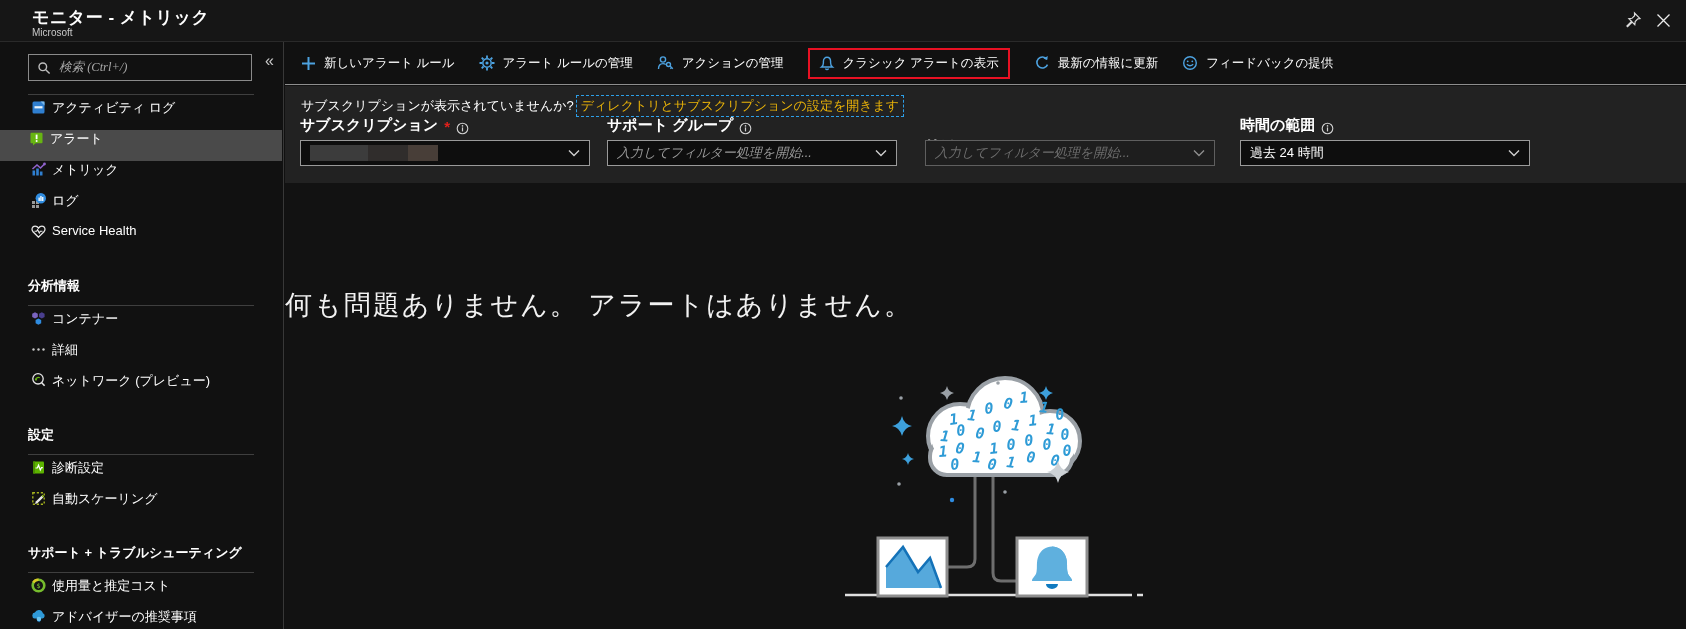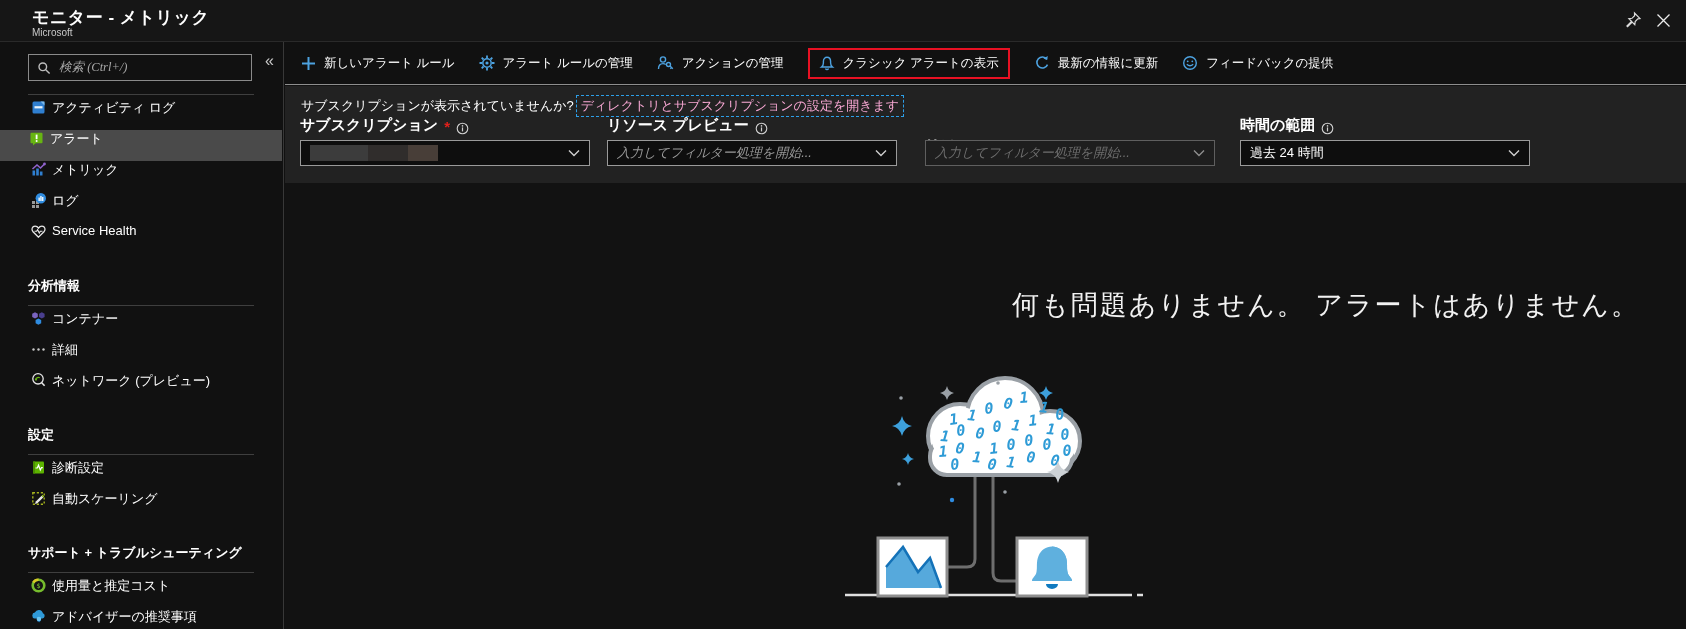--- a/index.html
+++ b/index.html
@@ -35,40 +35,40 @@
   
   .main { position:absolute; top:42px; left:285px; right:0; bottom:0; background:#121212; }
 
   .toolbar { position:absolute; top:0; left:0; right:0; height:43px; background:#111; border-bottom:1px solid #8e8e8e;
              display:flex; align-items:center; padding-left:16px; gap:24px; }
   .command { display:flex; align-items:center; gap:8px; font-size:12.5px; white-space:nowrap; cursor:pointer; }
   .command.highlighted { border:2px solid #e81123; padding:5px 9px; }
 
   .filterband { position:absolute; top:44px; left:0; right:0; height:108px; background:#222; border-bottom:2px solid #4d7c0f; }
   .notice { position:absolute; left:16px; top:9px; font-size:13px; display:flex; align-items:center; }
-  .notice-link { color:#f9a8d4; border:1px dashed #2d9fe8; padding:1px 4px; margin-left:2px; cursor:pointer; white-space:nowrap; }
+  .notice-link { color:#eab308; border:1px dashed #2d9fe8; padding:1px 4px; margin-left:2px; cursor:pointer; white-space:nowrap; }
 
   .f-col { position:absolute; top:33px; width:290px; }
   .f-col .f-label { display:flex; align-items:flex-end; gap:6px; font-size:15px; font-weight:bold; height:16px; white-space:nowrap; }
   .f-col.disabled .f-label { color:#8f8f8f;margin-top:20px; }
   .req { color:#e0201b; font-weight:bold; }
   .control { position:absolute; top:21px; left:0; width:290px; height:26px; border:1px solid #9a9a9a; background:#0e0e0e;
              display:flex; align-items:center; padding:0 9px; font-size:13px; cursor:pointer; }
   .control .spacer { flex:1; }
   .placeholder { font-style:italic; color:#9a9a9a; }
   .f-col.disabled .control { border-color:#5f5f5f; background:#1e1e1e; cursor:default; }
   .f-col.disabled .placeholder { color:#6e6e6e; }
   .redact { display:flex; align-items:center; height:16px; }
   .redact div { height:16px; }
   .r1 { width:58px; background:#3c3c3c; }
   .r2 { width:40px; background:#302d2c; }
   .r3 { width:30px; background:#483e38; }
 
   .content { position:absolute; top:141px; left:0; right:0; bottom:0; background:#121212; }
-  .empty-msg { position:absolute; top:104px; left:0; right:46px; text-align:right; font-size:27px; color:#f2f2f2; letter-spacing:2px; white-space:nowrap; }
+  .empty-msg { position:absolute; top:104px; left:0; right:46px; text-align:left; font-size:27px; color:#f2f2f2; letter-spacing:2px; white-space:nowrap; }
   .illustration { position:absolute; top:158px; left:515px; }
 
   #cloud-digits text { fill:#2e9bd6; font-size:15px; font-weight:bold; font-style:italic; font-family:"DejaVu Sans Mono",monospace; }
 </style>
 </head>
 <body>
 
 <div class="win-header">
   <div class="win-title">モニター - メトリック</div>
   <div class="win-publisher">Microsoft</div>
@@ -304,21 +304,21 @@
           </span>
         <span class="spacer"></span>
         <svg width="12" height="8" viewBox="0 0 12 8">
             <path d="M1,1.5 L6,6.5 L11,1.5" fill="none" stroke="#cfcfcf" stroke-width="1.4"></path>
           </svg>
       </div>
     </div>
 
     <div class="f-col" style="left:322px;">
       <div class="f-label">
-        <span>リソース プレビュー</span>
+        <span>サポート グループ</span>
         <svg width="13" height="13" viewBox="0 0 13 13">
           <circle cx="6.5" cy="6.5" r="5.3" fill="none" stroke="#d0d0d0" stroke-width="1.1"></circle>
           <circle cx="6.5" cy="3.9" r="0.8" fill="#d0d0d0"></circle>
             <rect x="5.9" y="5.4" width="1.2" height="4" fill="#d0d0d0"></rect>
         </svg>
       </div>
       <div class="control">
         <span class="placeholder">入力してフィルター処理を開始...</span>
         <span class="spacer"></span>
         <svg width="12" height="8" viewBox="0 0 12 8">

